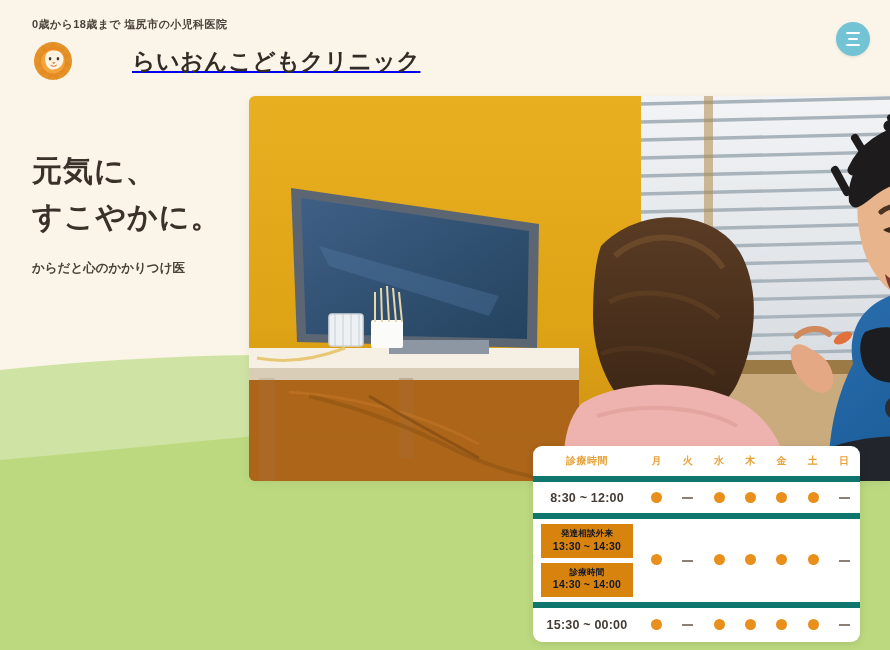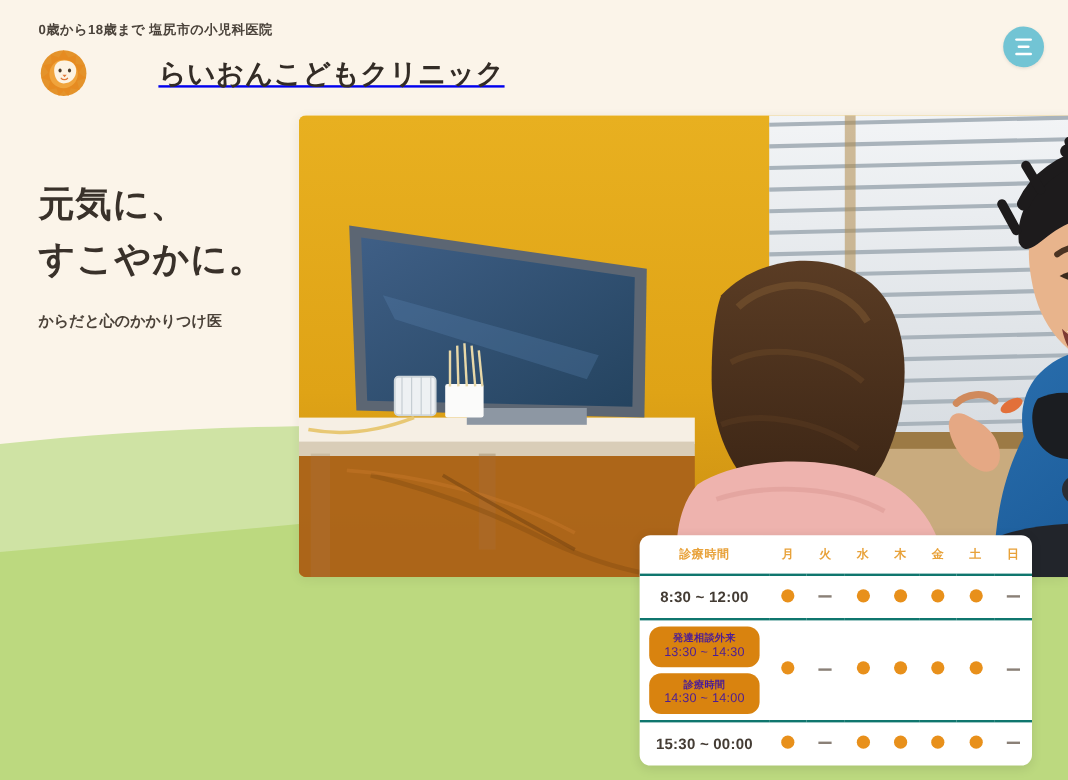--- a/index.html
+++ b/index.html
@@ -71,40 +71,40 @@
   table.schedule { width:100%; border-collapse:collapse; table-layout:fixed; }
   table.schedule th, table.schedule td {
     text-align:center; vertical-align:middle; padding:0;
   }
   table.schedule thead th {
     height:33px; font-size:10px; font-weight:700; color:#e8a23a;
     letter-spacing:.5px;
     font-family:Liberation Serif, serif;
   }
   table.schedule thead th.time-col { width:108px; }
-  table.schedule tbody tr { border-top:2px solid #0f766e; }
+  table.schedule tbody tr { border-top:6px solid #0f766e; }
   table.schedule tbody td { height:37px; }
   td.time-cell {
     font-size:12.5px; color:#443c34; font-weight:600; letter-spacing:.2px;
   }
   tr.tall td { height:70px; }
   .dot {
     display:inline-block; width:11px; height:11px; border-radius:50%;
     background:#e8901b;
   }
   .dash {
     display:inline-block; width:11px; height:2px; background:#8a8077; vertical-align:middle;
   }
   .badge-stack { display:flex; flex-direction:column; align-items:center; gap:5px; padding:5px 0; }
   .badge {
-    width:92px; background:#d9830f; color:#4c1d95; border-radius:10px;
+    width:92px; background:#d9830f; color:#0f172a; border-radius:0;
     padding:4px 2px 5px; line-height:1.25;
   }
   .badge .badge-title { font-size:8.5px; font-weight:700; letter-spacing:.2px; }
-  .badge .badge-time { font-size:10.5px; font-weight:400; letter-spacing:.2px; margin-top:1px; }
+  .badge .badge-time { font-size:10.5px; font-weight:700; letter-spacing:.2px; margin-top:1px; }
 
   
   .notes { position:absolute; left:530px; top:618px; z-index:26; display:flex; align-items:flex-start; gap:14px; }
   .closed-days {
     font-size:13px; font-weight:700; color:#33302a; white-space:nowrap; letter-spacing:.5px;
     padding-top:2px;
   }
   .note-lines { font-size:7.5px; line-height:1.85; color:#3f3a33; font-weight:600; white-space:nowrap; }
 </style>
 </head>

